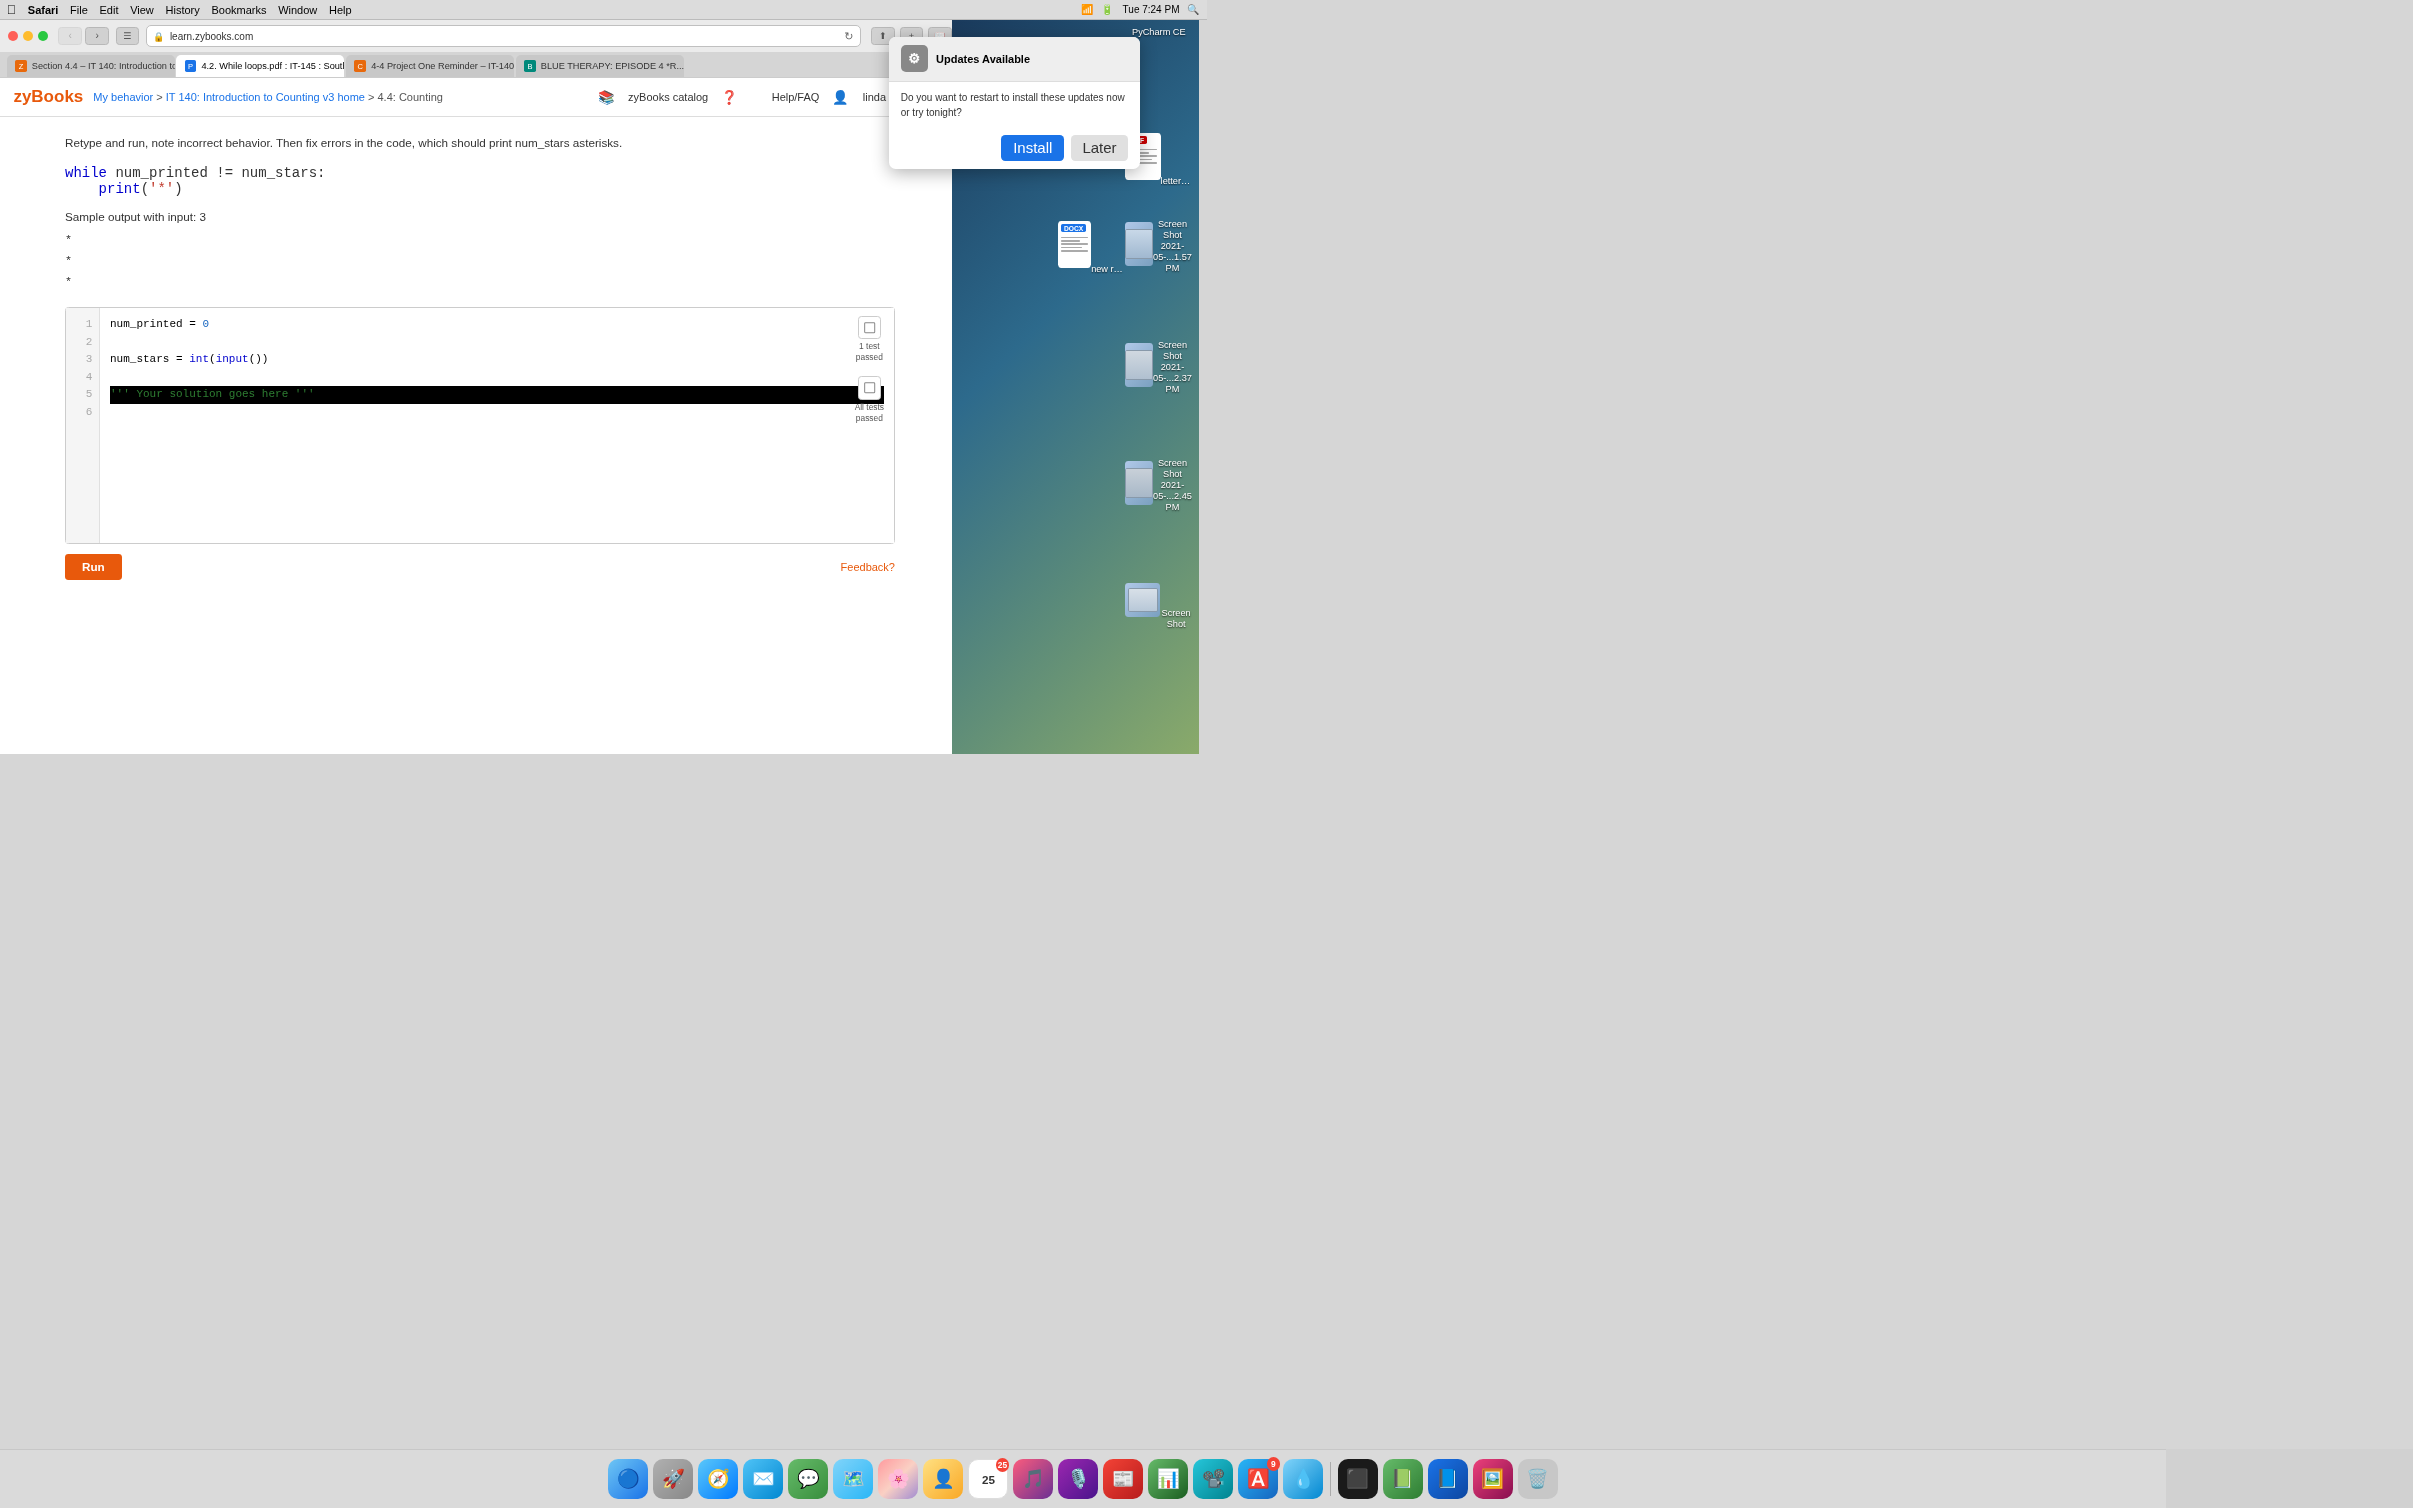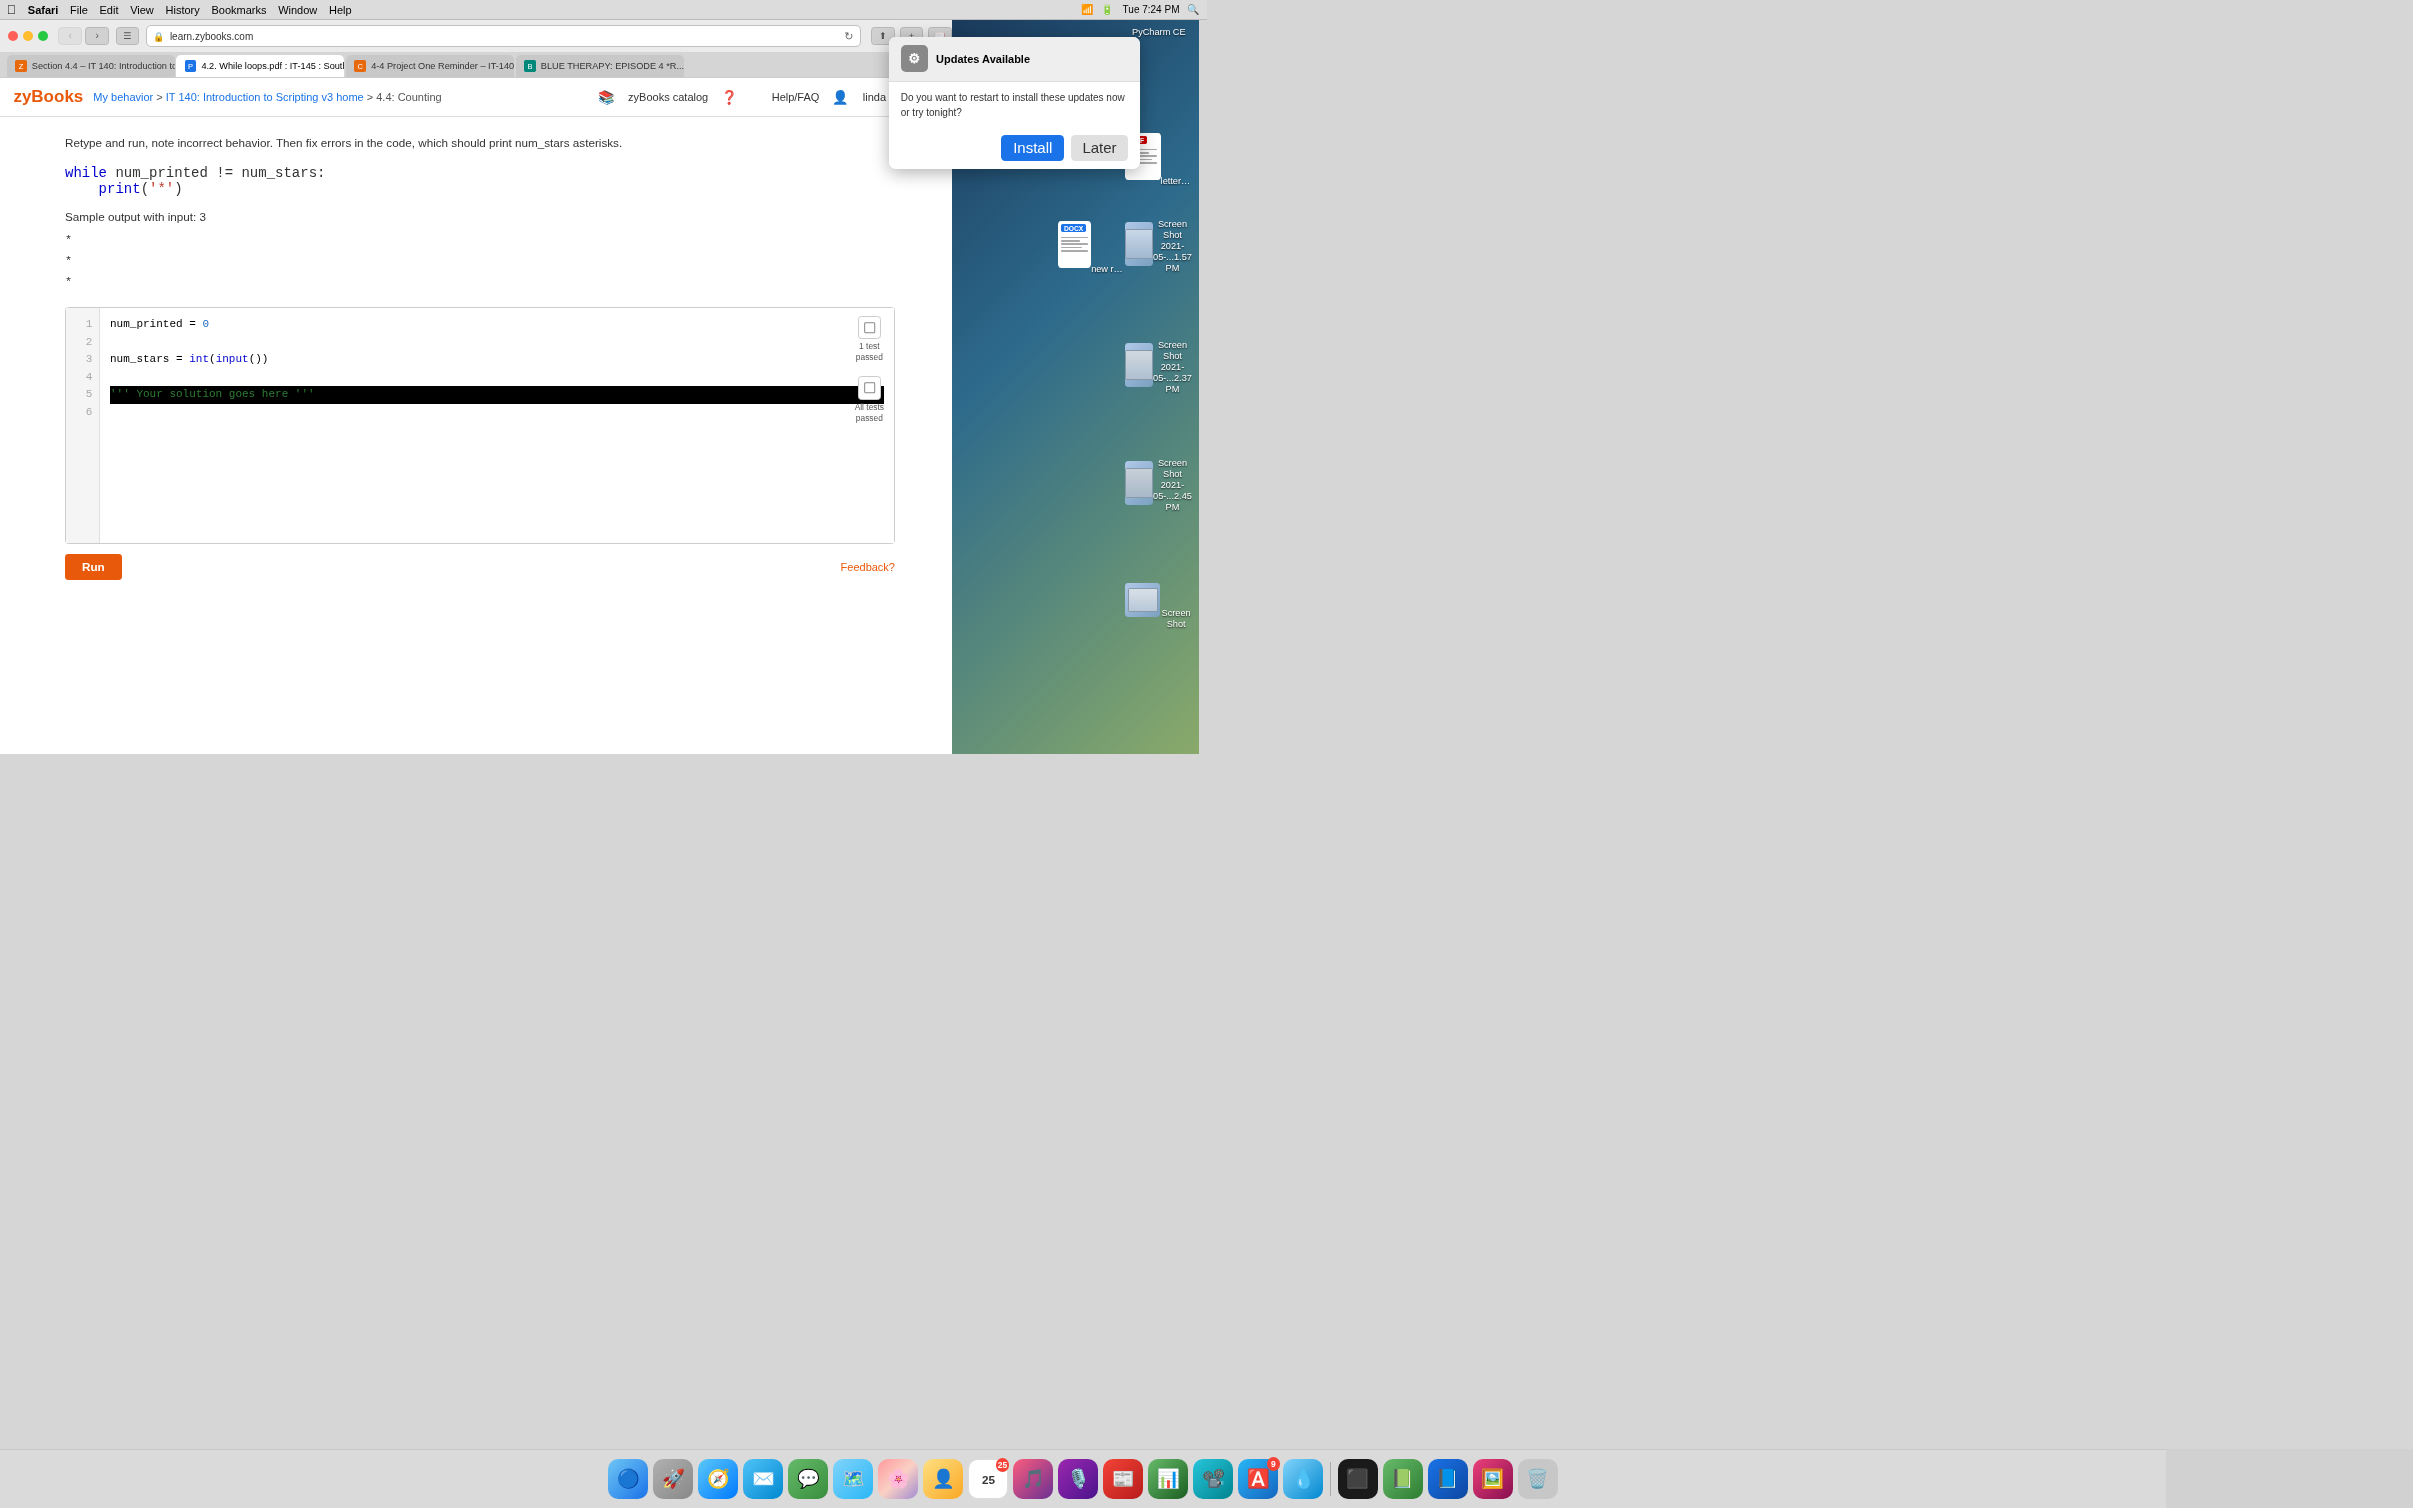--- a/index.html
+++ b/index.html
@@ -714,21 +714,21 @@
         <span>BLUE THERAPY: EPISODE 4 *R...</span>
       </div>
     </div>
   </div>
 
   <div class="zybooks-header">
     <div class="zybooks-logo">zyBooks</div>
     <div class="breadcrumb">
       <a>My behavior</a>
       <span> &gt; </span>
-      <a>IT 140: Introduction to Scripting v3 home</a>
+      <a>IT 140: Introduction to Counting v3 home</a>
       <span> &gt; </span>
       <span>4.4: Counting</span>
     </div>
     <div class="header-actions">
       <span class="header-icon">📚</span>
       <a style="color:#333;text-decoration:none;">zyBooks catalog</a>
       <span class="header-icon">❓</span>
       <a style="color:#333;text-decoration:none;padding-left:20px;">Help/FAQ</a>
       <span class="header-icon">👤</span>
       <a style="color:#333;text-decoration:none;">linda ayodele</a>

